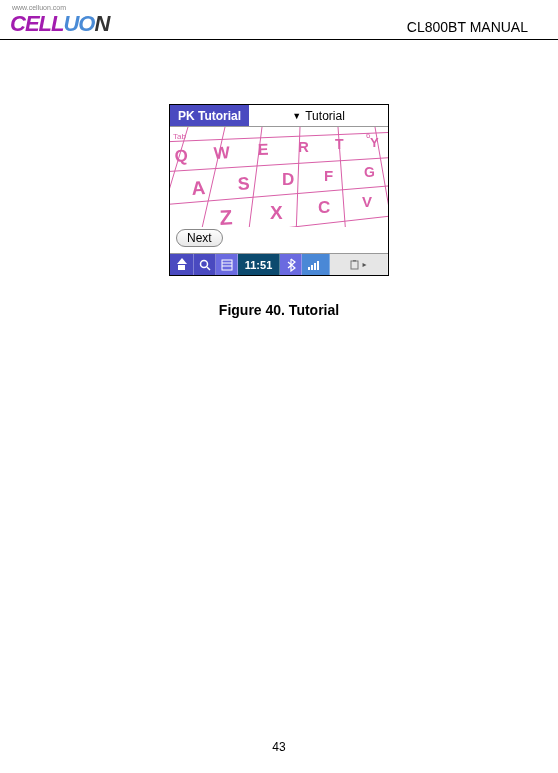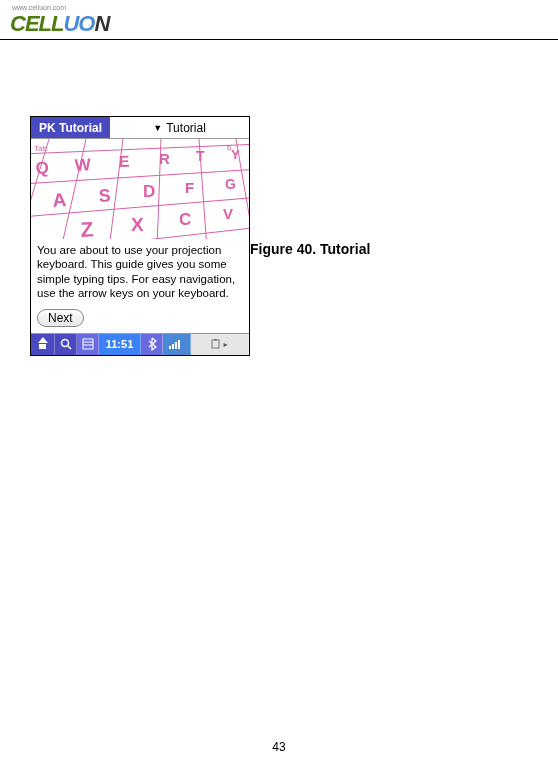--- a/index.html
+++ b/index.html
@@ -28,39 +28,39 @@
       color: #888;
       margin-left: 2px;
     }
     .logo-text {
       font-family: Arial, sans-serif;
       font-size: 22px;
       font-weight: bold;
       font-style: italic;
       letter-spacing: -1px;
     }
-    .logo-text .c1 { color: #4d7c0f; }
+    .logo-text .c1 { color: #a21caf; }
     .logo-text .mid { color: #4a8bd6; }
     .logo-text .n { color: #333; }
     .header-title {
       font-size: 14px;
       margin-bottom: 2px;
     }
     .content {
       padding: 40px 30px 0 30px;
     }
     .body-text {
       font-size: 15px;
       line-height: 2.1;
     }
     .figure-wrap {
       display: flex;
-      flex-direction: row;
-      align-items: center;
-      margin-top: 36px;
+      flex-direction: column;
+      align-items: center;
+      margin-top: 24px;
     }
     .device-screen {
       width: 220px;
       border: 1px solid #000;
       background: #fff;
       font-family: Verdana, Geneva, sans-serif;
     }
     .titlebar {
       display: flex;
       align-items: center;
@@ -124,21 +124,21 @@
       display: flex;
       align-items: center;
       justify-content: center;
       border-right: 1px solid rgba(255,255,255,0.3);
       color: #fff;
       font-size: 11px;
     }
     .tb-home { width: 24px; background: #4a4ac0; }
     .tb-search { width: 22px; background: #4a4ac0; }
     .tb-menu { width: 22px; background: #6a6ae0; }
-    .tb-time { width: 42px; background: #3b82f6; font-weight: bold; }
+    .tb-time { width: 42px; background: #0c4a6e; font-weight: bold; }
     .tb-bt { width: 22px; background: #6a6ae0; }
     .tb-signal { width: 28px; background: #4a88d6; }
     .tb-batt { flex:1; background: #e6e6e6; color:#555; display:flex; align-items:center; justify-content:center; gap:2px; }
     .figure-caption {
       margin-top: 26px;
       font-size: 14px;
       font-weight: bold;
     }
     .page-num {
       position: absolute;
@@ -154,20 +154,21 @@
 </head>
 <body>
 
 <div class="header">
   <div class="logo-block">
     <span class="logo-url">www.celluon.com</span>
     <span class="logo-text">
       <span class="c1">CELL</span><span class="mid">UO</span><span class="n">N</span>
     </span>
   </div>
+  <div class="header-title">CL800BT MANUAL</div>
 </div>
 
 <div class="content">
 
   <div class="figure-wrap">
     <div class="device-screen">
       <div class="titlebar">
         <div class="titlebar-left">PK Tutorial</div>
         <div class="titlebar-right">
           <span class="dropdown-arrow">▼</span>
@@ -204,21 +205,20 @@
             <text x="100" y="92" font-size="19">X</text>
             <text x="148" y="86" font-size="17">C</text>
             <text x="192" y="80" font-size="15">V</text>
           </g>
           <g fill="#d95fa8" font-size="8">
             <text x="3" y="12">Tab</text>
             <text x="196" y="11">6</text>
           </g>
         </svg>
       </div>
-      <div class="tutorial-text">You are about to use your projection keyboard. This guide gives you some simple typing tips. For easy navigation, use the arrow keys on your keyboard.</div>
       <div class="next-btn">Next</div>
       <div class="taskbar">
         <div class="tb-item tb-home">
           <div class="tb-home-inner">
               <div class="home-shape"></div>
               <div class="home-base"></div>
             </div>
         </div>
         <div class="tb-item tb-search">
           <svg width="12" height="12" viewBox="0 0 12 12">

